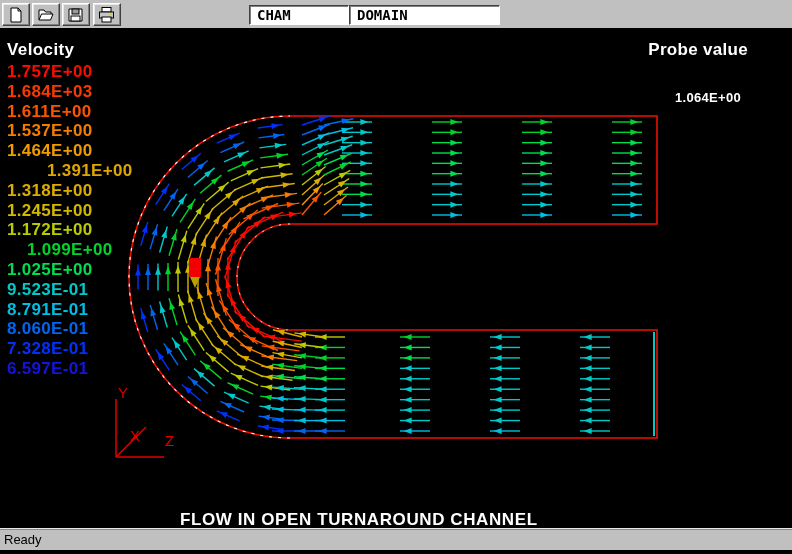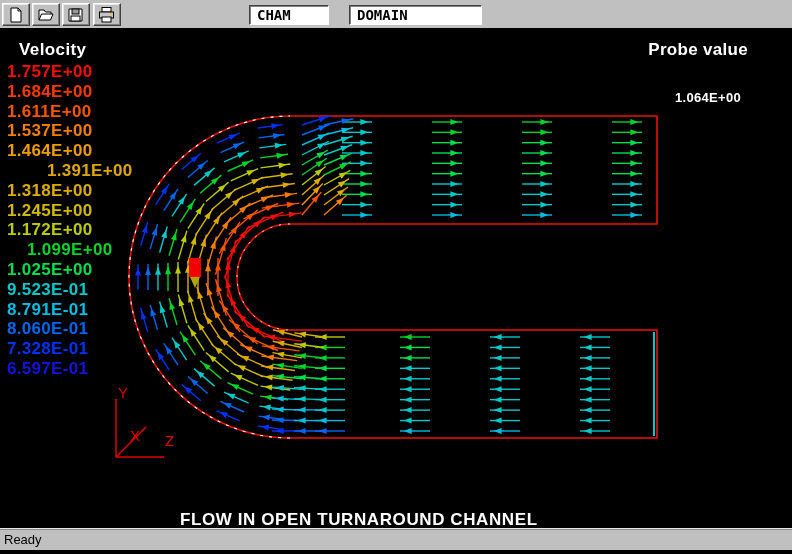--- a/index.html
+++ b/index.html
@@ -17,21 +17,21 @@
   .tb-field{position:absolute;top:5px;height:20px;background:#fff;color:#000;
           border:1px solid;border-color:#404040 #ffffff #ffffff #404040;
           box-shadow:inset 1px 1px 0 #808080;
           font:700 14px "DejaVu Sans Mono",monospace;padding:0 2px 0 7px;box-sizing:border-box;}
 
   
   .canvas{position:absolute;top:28px;left:0;width:792px;height:505px;background:#000;}
   .canvas svg.plot{position:absolute;top:0;left:0;}
 
   .legend{position:absolute;left:7px;top:12px;}
-  .legend-title{color:#fff;font-size:17px;font-weight:700;letter-spacing:.4px;line-height:20px;margin-bottom:2px;margin-left:12px;}
+  .legend-title{color:#fff;font-size:17px;font-weight:700;letter-spacing:.4px;line-height:20px;margin-bottom:2px;}
   .legend-entry{font-size:17px;font-weight:700;letter-spacing:.3px;line-height:19.8px;white-space:pre;}
 
   .probe{position:absolute;right:44px;top:12px;color:#fff;text-align:right;}
   .probe-label{font-size:17px;font-weight:700;letter-spacing:.3px;line-height:20px;}
   .probe-value{font-size:13px;font-weight:700;letter-spacing:.3px;line-height:20px;padding-right:7px;margin-top:28px;}
 
   .plot-title{position:absolute;left:180px;top:482px;color:#fff;
           font-size:17px;font-weight:700;letter-spacing:.6px;white-space:nowrap;}
 
   
@@ -65,22 +65,22 @@
       </svg>
     </button>
     <button class="tb-btn" style="left:93px">
       <svg width="20" height="18" viewBox="0 0 20 18">
         <rect x="5" y="1.5" width="9" height="4.5" fill="#fff" stroke="#000"></rect>
         <rect x="2.5" y="6" width="14" height="6" fill="#c6c6c6" stroke="#000"></rect>
         <circle cx="14" cy="8" r="1" fill="#e8d000"></circle>
         <rect x="5" y="11" width="9" height="5" fill="#fff" stroke="#000"></rect>
       </svg>
     </button>
-    <input class="tb-field" style="left: 249px; width: 80px;" value="CHAM">
-    <input class="tb-field" style="left: 349px; width: 133px;" value="DOMAIN">
+    <input class="tb-field" style="left: 249px; width: 100px;" value="CHAM">
+    <input class="tb-field" style="left: 349px; width: 151px;" value="DOMAIN">
   </div>
 
   <div class="canvas">
     <svg id="plot" class="plot" width="792" height="505" viewBox="0 28 792 505">
         <path d="M 290 116 H 657 V 224 H 290 A 53 53 0 0 0 290 330 H 657 V 438 H 290 A 161 161 0 0 1 290 116" fill="none" stroke="#ee1000" stroke-width="1.6"></path>
         <path d="M 290 438 A 161 161 0 0 1 290 116" fill="none" stroke="#ffffff" stroke-width="1.1" stroke-dasharray="3 6"></path>
         <path d="M 290 224 A 53 53 0 0 0 290 330" fill="none" stroke="#ffffff" stroke-width="0.9" stroke-dasharray="2 7"></path>
         <line x1="654" y1="332" x2="654" y2="436" stroke="#00c9c9" stroke-width="2"></line>
         <g>
           <g>
@@ -1015,21 +1015,21 @@
           <text x="118" y="398" fill="#e00000" font-size="15px" font-family="&quot;Liberation Sans&quot;,sans-serif">Y</text>
           <text x="130" y="441" fill="#e00000" font-size="15px" font-family="&quot;Liberation Sans&quot;,sans-serif">X</text>
           <text x="165" y="446" fill="#e00000" font-size="15px" font-family="&quot;Liberation Sans&quot;,sans-serif">Z</text>
         </g>
       </svg>
 
     <div class="legend">
       <div class="legend-title">Velocity</div>
       <div id="legend-entries">
           <div class="legend-entry" style="color: rgb(251, 12, 0);">1.757E+00</div>
-          <div class="legend-entry" style="color: rgb(249, 58, 0);">1.684E+00</div>
+          <div class="legend-entry" style="color: rgb(249, 58, 0);">1.684E+03</div>
           <div class="legend-entry" style="color: rgb(251, 84, 0);">1.611E+00</div>
           <div class="legend-entry" style="color: rgb(244, 125, 0);">1.537E+00</div>
           <div class="legend-entry" style="color: rgb(238, 156, 0);">1.464E+00</div>
           <div class="legend-entry" style="color: rgb(223, 165, 0); margin-left: 40px;">1.391E+00</div>
           <div class="legend-entry" style="color: rgb(220, 173, 0);">1.318E+00</div>
           <div class="legend-entry" style="color: rgb(210, 185, 0);">1.245E+00</div>
           <div class="legend-entry" style="color: rgb(188, 203, 0);">1.172E+00</div>
           <div class="legend-entry" style="color: rgb(0, 212, 42); text-align: center;">1.099E+00</div>
           <div class="legend-entry" style="color: rgb(0, 222, 78);">1.025E+00</div>
           <div class="legend-entry" style="color: rgb(0, 201, 201);">9.523E-01</div>

